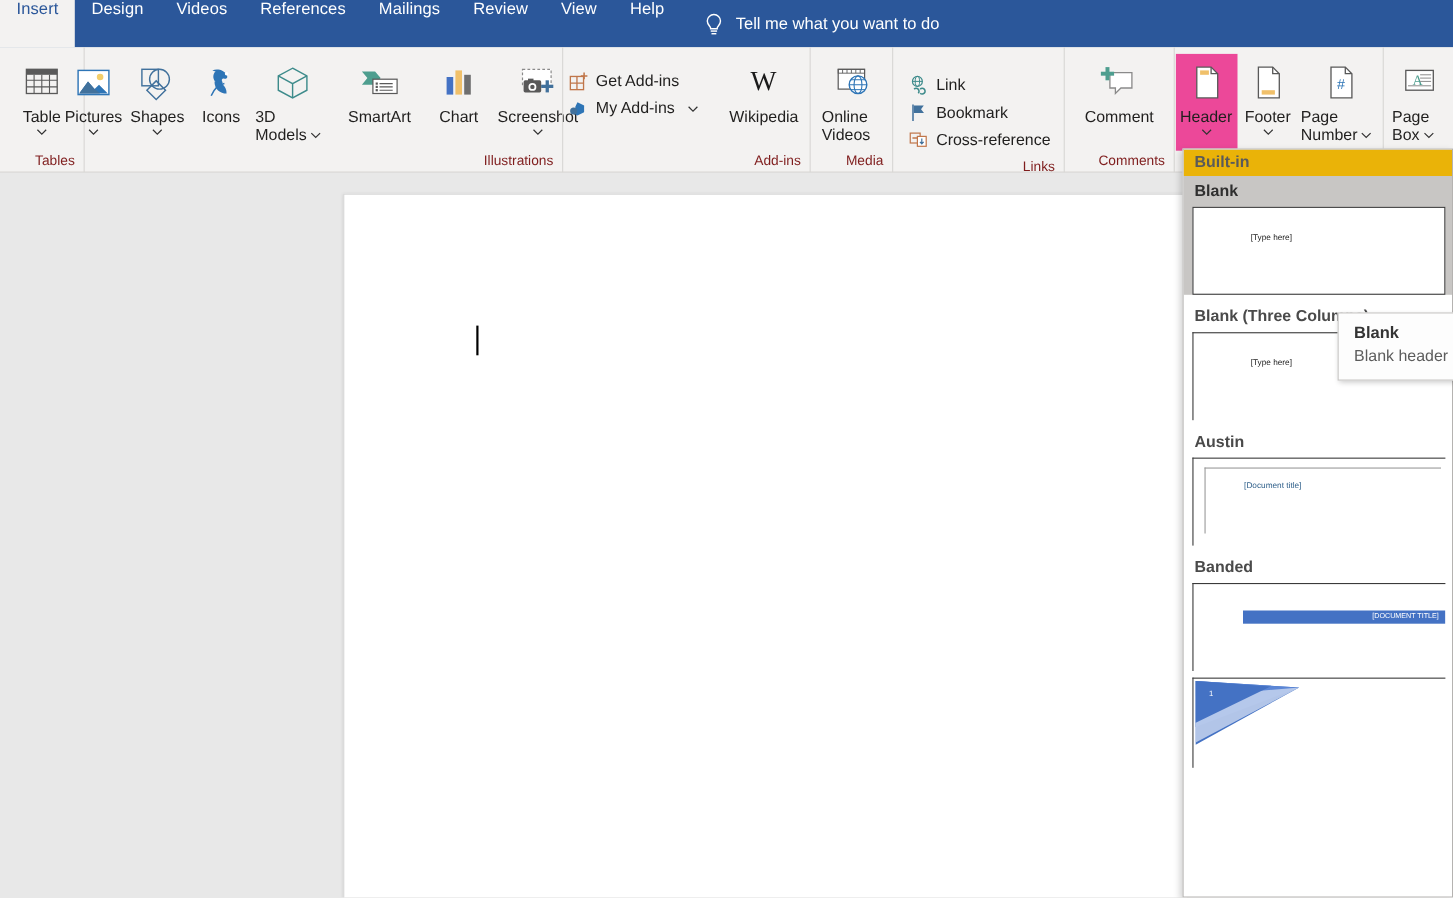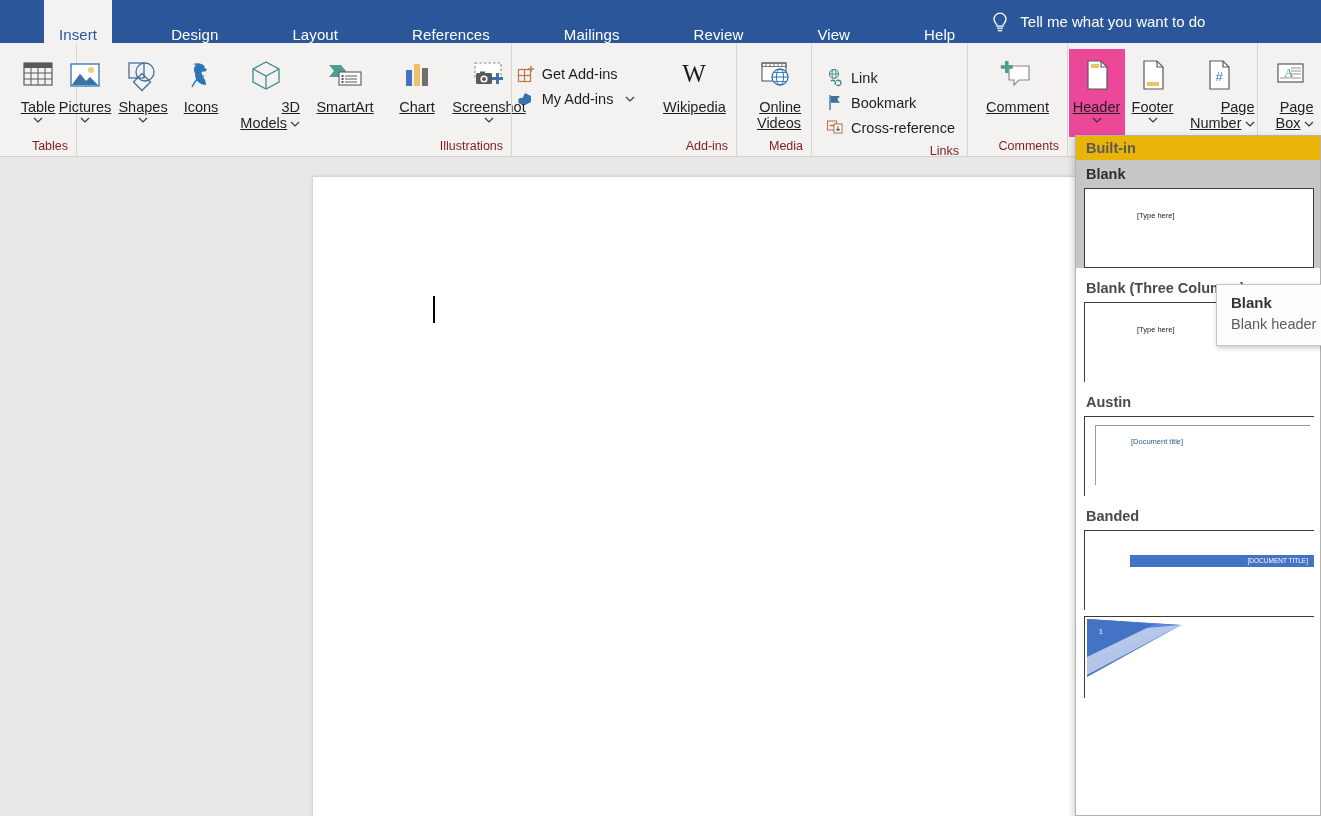--- a/index.html
+++ b/index.html
@@ -13,23 +13,23 @@
   #app { position: relative; width: 1321px; height: 816px; }
 
   
   .tabbar {
     position: absolute; top: 0; left: 0; width: 1321px; height: 43px;
     background: #2b579a;
     display: flex; align-items: flex-end;
   }
   .tab {
     height: 43px; padding: 0 15px;
-    display: flex; align-items: flex-end; justify-content: center;
+    display: flex; align-items: flex-start; justify-content: center;
     color: #ffffff; font-size: 15px; letter-spacing: .1px;
-    white-space: nowrap; cursor: default; margin-left: 44px;
+    white-space: nowrap; cursor: default;
   }
   .tab.active {
     background: #f3f2f1; color: #2b579a;
   }
   .tellme {
     display: flex; align-items: center; height: 43px;
     margin-left: 20px; color: #ffffff; font-size: 15px; white-space: nowrap;
   }
   .bulb { width: 20px; height: 22px; margin-right: 10px; display:block; }
 
@@ -51,22 +51,22 @@
 
   
   .bigbtn {
     width: 58px; display: flex; flex-direction: column; align-items: center;
     padding: 4px 2px 0; cursor: default;
   }
   .bigbtn.wide { width: 72px; }
   .bigbtn.wider { width: 86px; }
   .bigbtn .ic { height: 44px; display: flex; align-items: center; justify-content: center; }
   .bigbtn .lbl {
-    font-size: 14.5px; color: #201f1e; text-align: right; line-height: 16px;
-    margin-top: 2px; white-space: nowrap; text-decoration: underline;
+    font-size: 14.5px; color: #201f1e; text-align: left; line-height: 16px;
+    margin-top: 2px; white-space: nowrap;
   }
   .bigbtn .lbl.wrap { white-space: normal; }
   .chev { display: block; width: 10px; height: 8px; margin: 1px auto 0; }
   .chev-inline { display: inline-block; width: 10px; height: 8px; vertical-align: middle; margin-left: 3px;}
   .bigbtn.pressed { background: #ec4899; }
 
   
   .smallcol { display: flex; flex-direction: column; justify-content: flex-start; padding-top: 2px; }
   .smallbtn {
     display: flex; align-items: center; height: 25px; padding: 0 4px; cursor: default;
@@ -130,21 +130,21 @@
 <div id="app">
 
   <div class="tabbar">
     <div class="tab active">
         <span>Insert</span>
       </div>
     <div class="tab">
         <span>Design</span>
       </div>
     <div class="tab">
-        <span>Layout</span>
+        <span>Videos</span>
       </div>
     <div class="tab">
         <span>References</span>
       </div>
     <div class="tab">
         <span>Mailings</span>
       </div>
     <div class="tab">
         <span>Review</span>
       </div>

